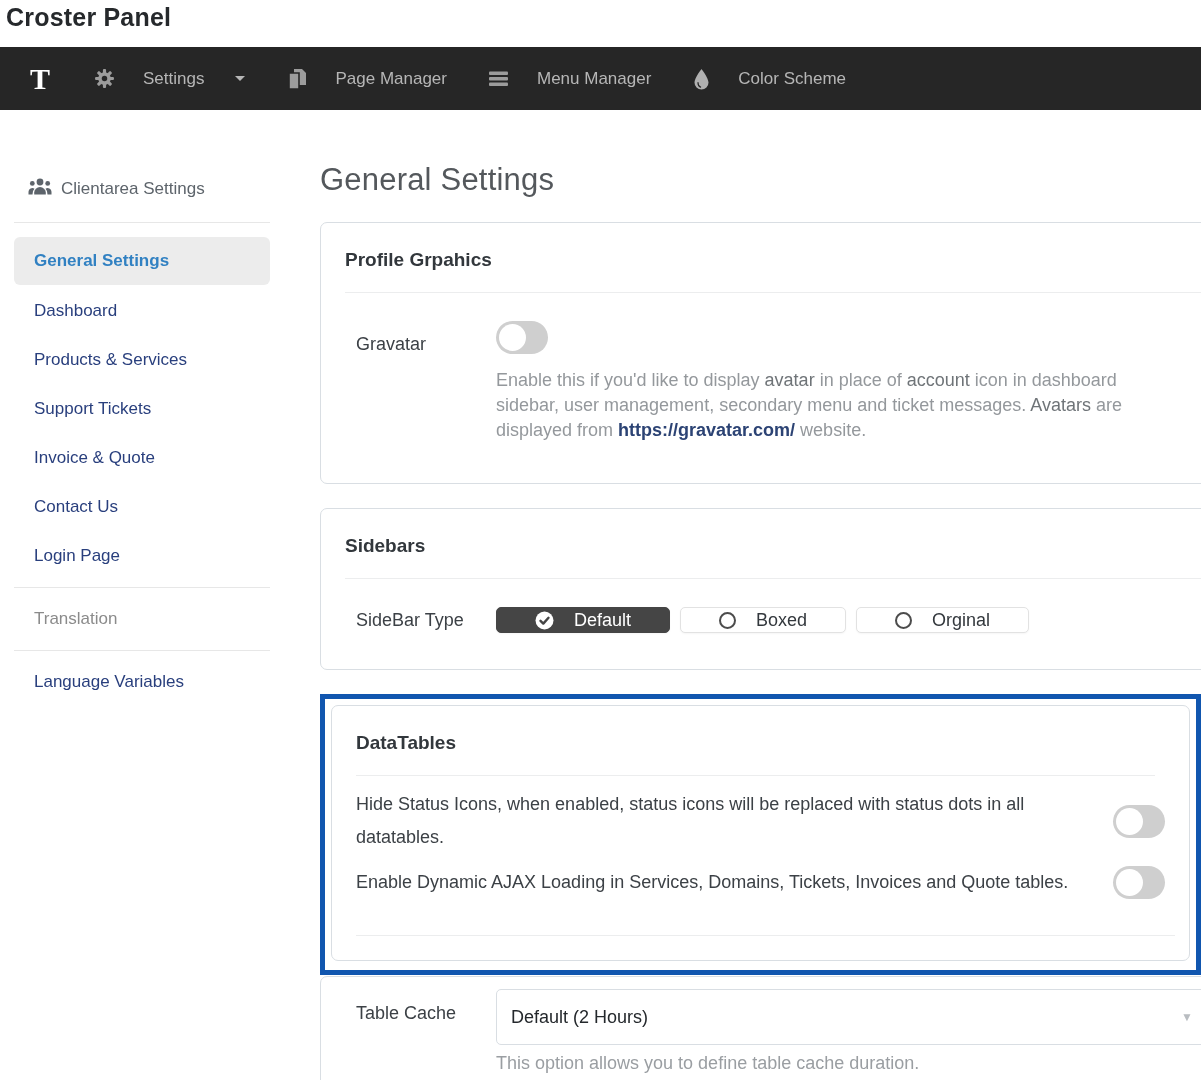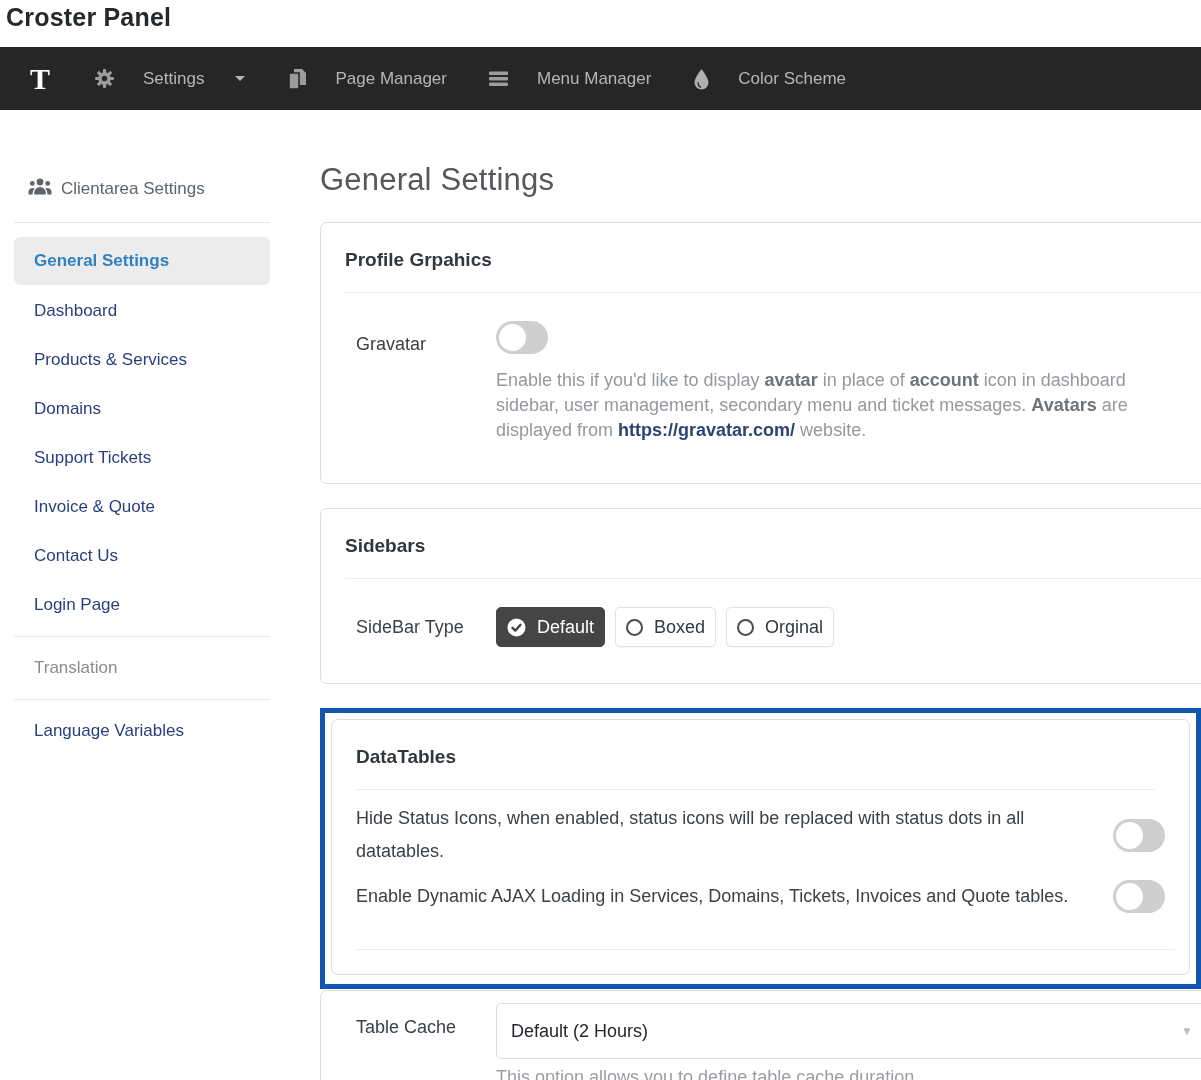--- a/index.html
+++ b/index.html
@@ -45,26 +45,26 @@
   .field-row { display:flex; align-items:flex-start; margin-top:28px; }
   .field-label { flex:0 0 151px; padding-left:11px; font-size:18px; color:#3c4146; }
 
   
   .toggle { width:52px; height:33px; border-radius:17px; background:#cfcfcf; position:relative;
             flex:0 0 auto; cursor:pointer; }
   .toggle::after { content:''; position:absolute; left:3px; top:3px; width:27px; height:27px;
                    border-radius:50%; background:#fff; }
 
   .help-text { font-size:18px; line-height:25px; color:#94989c; max-width:645px; margin-top:14px; }
-  .help-text b { color:#6f7478; font-weight:bold; }
+  .help-text b { color:#6f7478; font-weight:normal; }
   .help-link { color:#2c4374; font-weight:bold; cursor:pointer; }
 
   
   .btn-group { display:flex; gap:10px; }
-  .opt-btn { display:inline-flex; align-items:center; gap:11px; padding:0 10px; height:40px;
+  .opt-btn { display:inline-flex; align-items:center; gap:20px; padding:0 38px; height:26px;
              font-size:18px; border-radius:5px; cursor:pointer; background:#fff;
              border:1px solid #e2e2e2; color:#33383d; box-shadow:0 1px 2px rgba(0,0,0,0.04); }
   .opt-btn.selected { background:#454545; border-color:#454545; color:#ffffff; }
   .radio-ring { width:17px; height:17px; border:2px solid #4c4c4c; border-radius:50%; flex:0 0 auto; }
 
   
   .highlight-wrap { border:5px solid #1156af; margin-bottom:0; padding:6px; width:100%;
                     margin-top:17px; }
   .highlight-wrap .card { width:100%; margin-bottom:3px; border-radius:7px; padding-bottom:24px; }
   .dt-row { display:flex; align-items:center; justify-content:space-between; gap:24px; margin-top:12px; }
@@ -158,21 +158,20 @@
             <path d="M23.5 13.8 a3.9 3.8 0 0 0 -6 -3.1 a7.3 7 0 0 1 2 5.8 h4 z"></path>
           </g>
         </svg>
       </span>
       <span>Clientarea Settings</span>
     </div>
     <ul class="side-list">
       <li class="side-item active">General Settings</li>
       <li class="side-item">Dashboard</li>
       <li class="side-item">Products &amp; Services</li>
-      <li class="side-item">Domains</li>
       <li class="side-item">Support Tickets</li>
       <li class="side-item">Invoice &amp; Quote</li>
       <li class="side-item">Contact Us</li>
       <li class="side-item">Login Page</li>
       <div class="side-divider"></div>
       <li class="side-item muted">Translation</li>
       <div class="side-divider"></div>
       <li class="side-item">Language Variables</li>
     </ul>
   </div>

